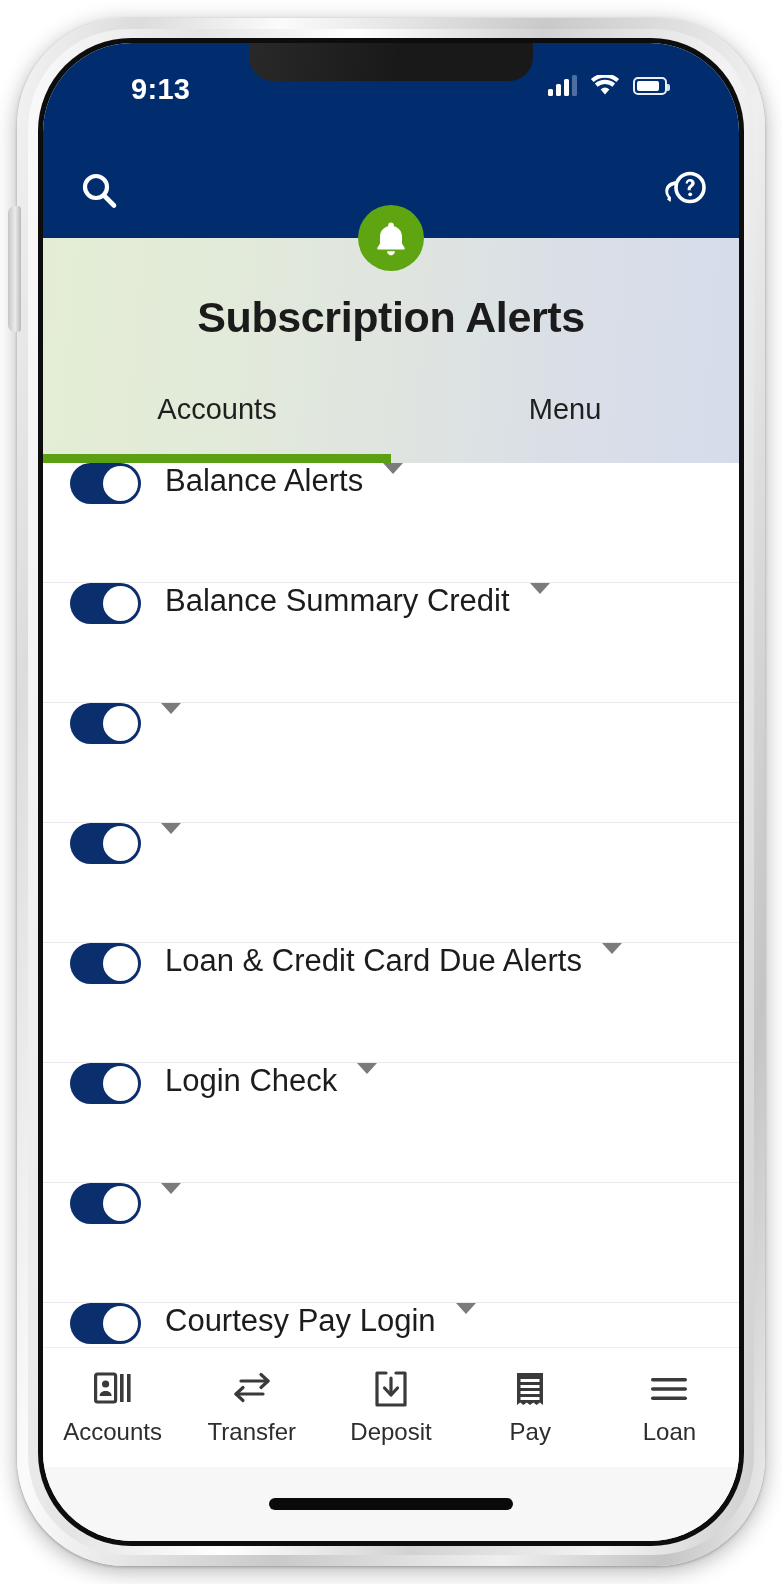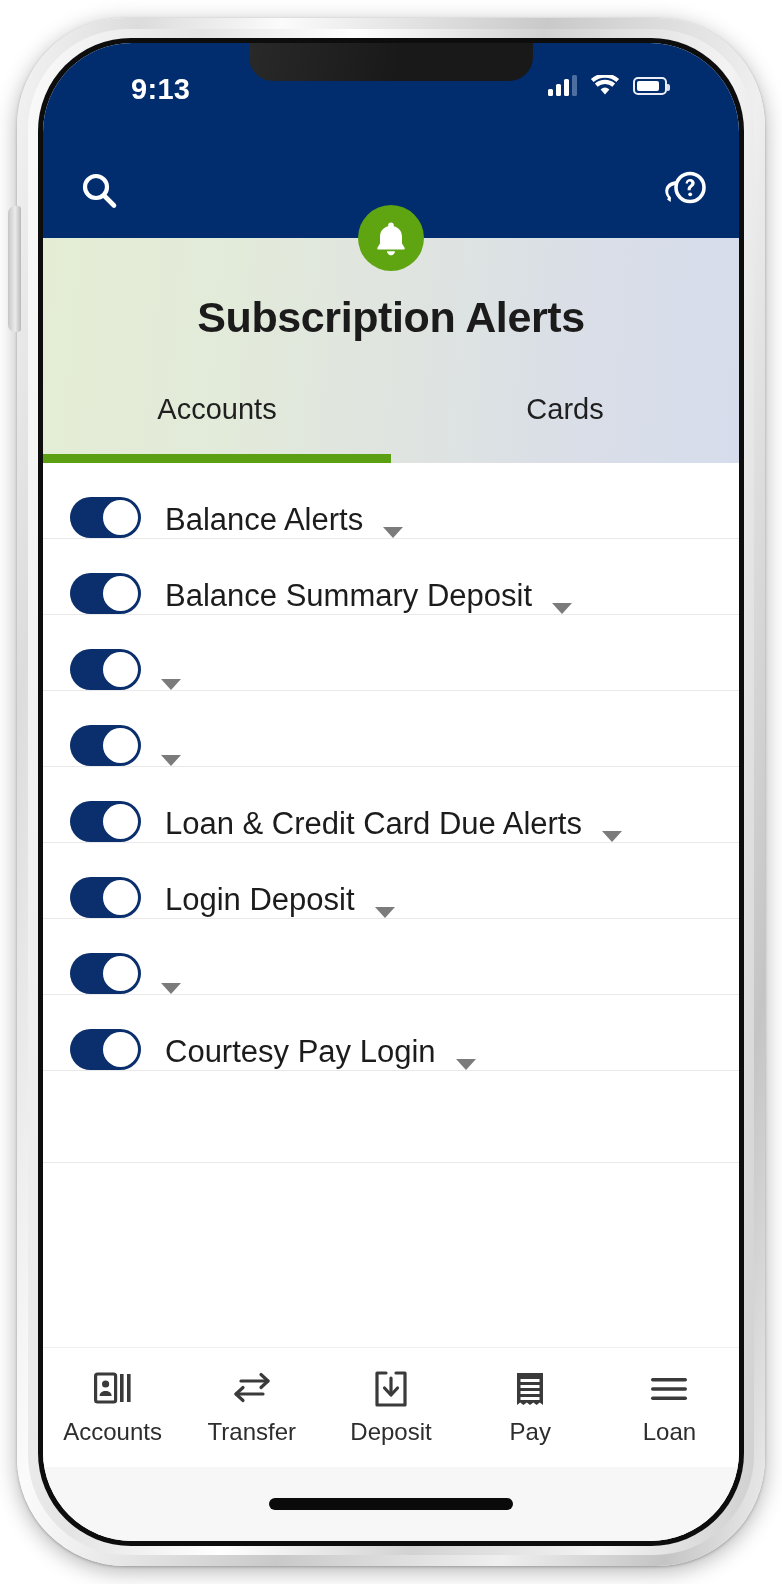--- a/index.html
+++ b/index.html
@@ -191,23 +191,23 @@
     background: #5ba013;
   }
 
   
   .list {
     background: #ffffff;
     height: 884px;
     overflow: hidden;
   }
   .row {
-    height: 76px;
-    display: flex;
-    align-items: flex-end;
+    height: 120px;
+    display: flex;
+    align-items: flex-start;
     padding-left: 27px;
     border-bottom: 1px solid #e9e9e9;
     background: #ffffff;
   }
   .toggle {
     width: 71px; height: 41px;
     border-radius: 21px;
     background: #0b2f6d;
     position: relative;
     flex: 0 0 auto;
@@ -335,40 +335,40 @@
     </div>
 
     <div class="header">
       <div class="page-title">Subscription Alerts</div>
 
       <div class="tabs">
         <div class="tab active">
           <span>Accounts</span>
         </div>
         <div class="tab">
-          <span>Cards</span>
+          <span>Menu</span>
         </div>
       </div>
     </div>
 
     <div class="list">
 
       <div class="row">
         <div class="toggle">
             <div class="knob"></div>
           </div>
         <div class="row-label">Balance Alerts</div>
         <div class="caret"></div>
       </div>
 
       <div class="row">
         <div class="toggle">
             <div class="knob"></div>
           </div>
-        <div class="row-label">Balance Summary Deposit</div>
+        <div class="row-label">Balance Summary Credit</div>
         <div class="caret"></div>
       </div>
 
       <div class="row">
         <div class="toggle">
             <div class="knob"></div>
           </div>
         <div class="caret"></div>
       </div>
 
@@ -384,21 +384,21 @@
             <div class="knob"></div>
           </div>
         <div class="row-label">Loan &amp; Credit Card Due Alerts</div>
         <div class="caret"></div>
       </div>
 
       <div class="row">
         <div class="toggle">
             <div class="knob"></div>
           </div>
-        <div class="row-label">Login Deposit</div>
+        <div class="row-label">Login Check</div>
         <div class="caret"></div>
       </div>
 
       <div class="row">
         <div class="toggle">
             <div class="knob"></div>
           </div>
         <div class="caret"></div>
       </div>
 

